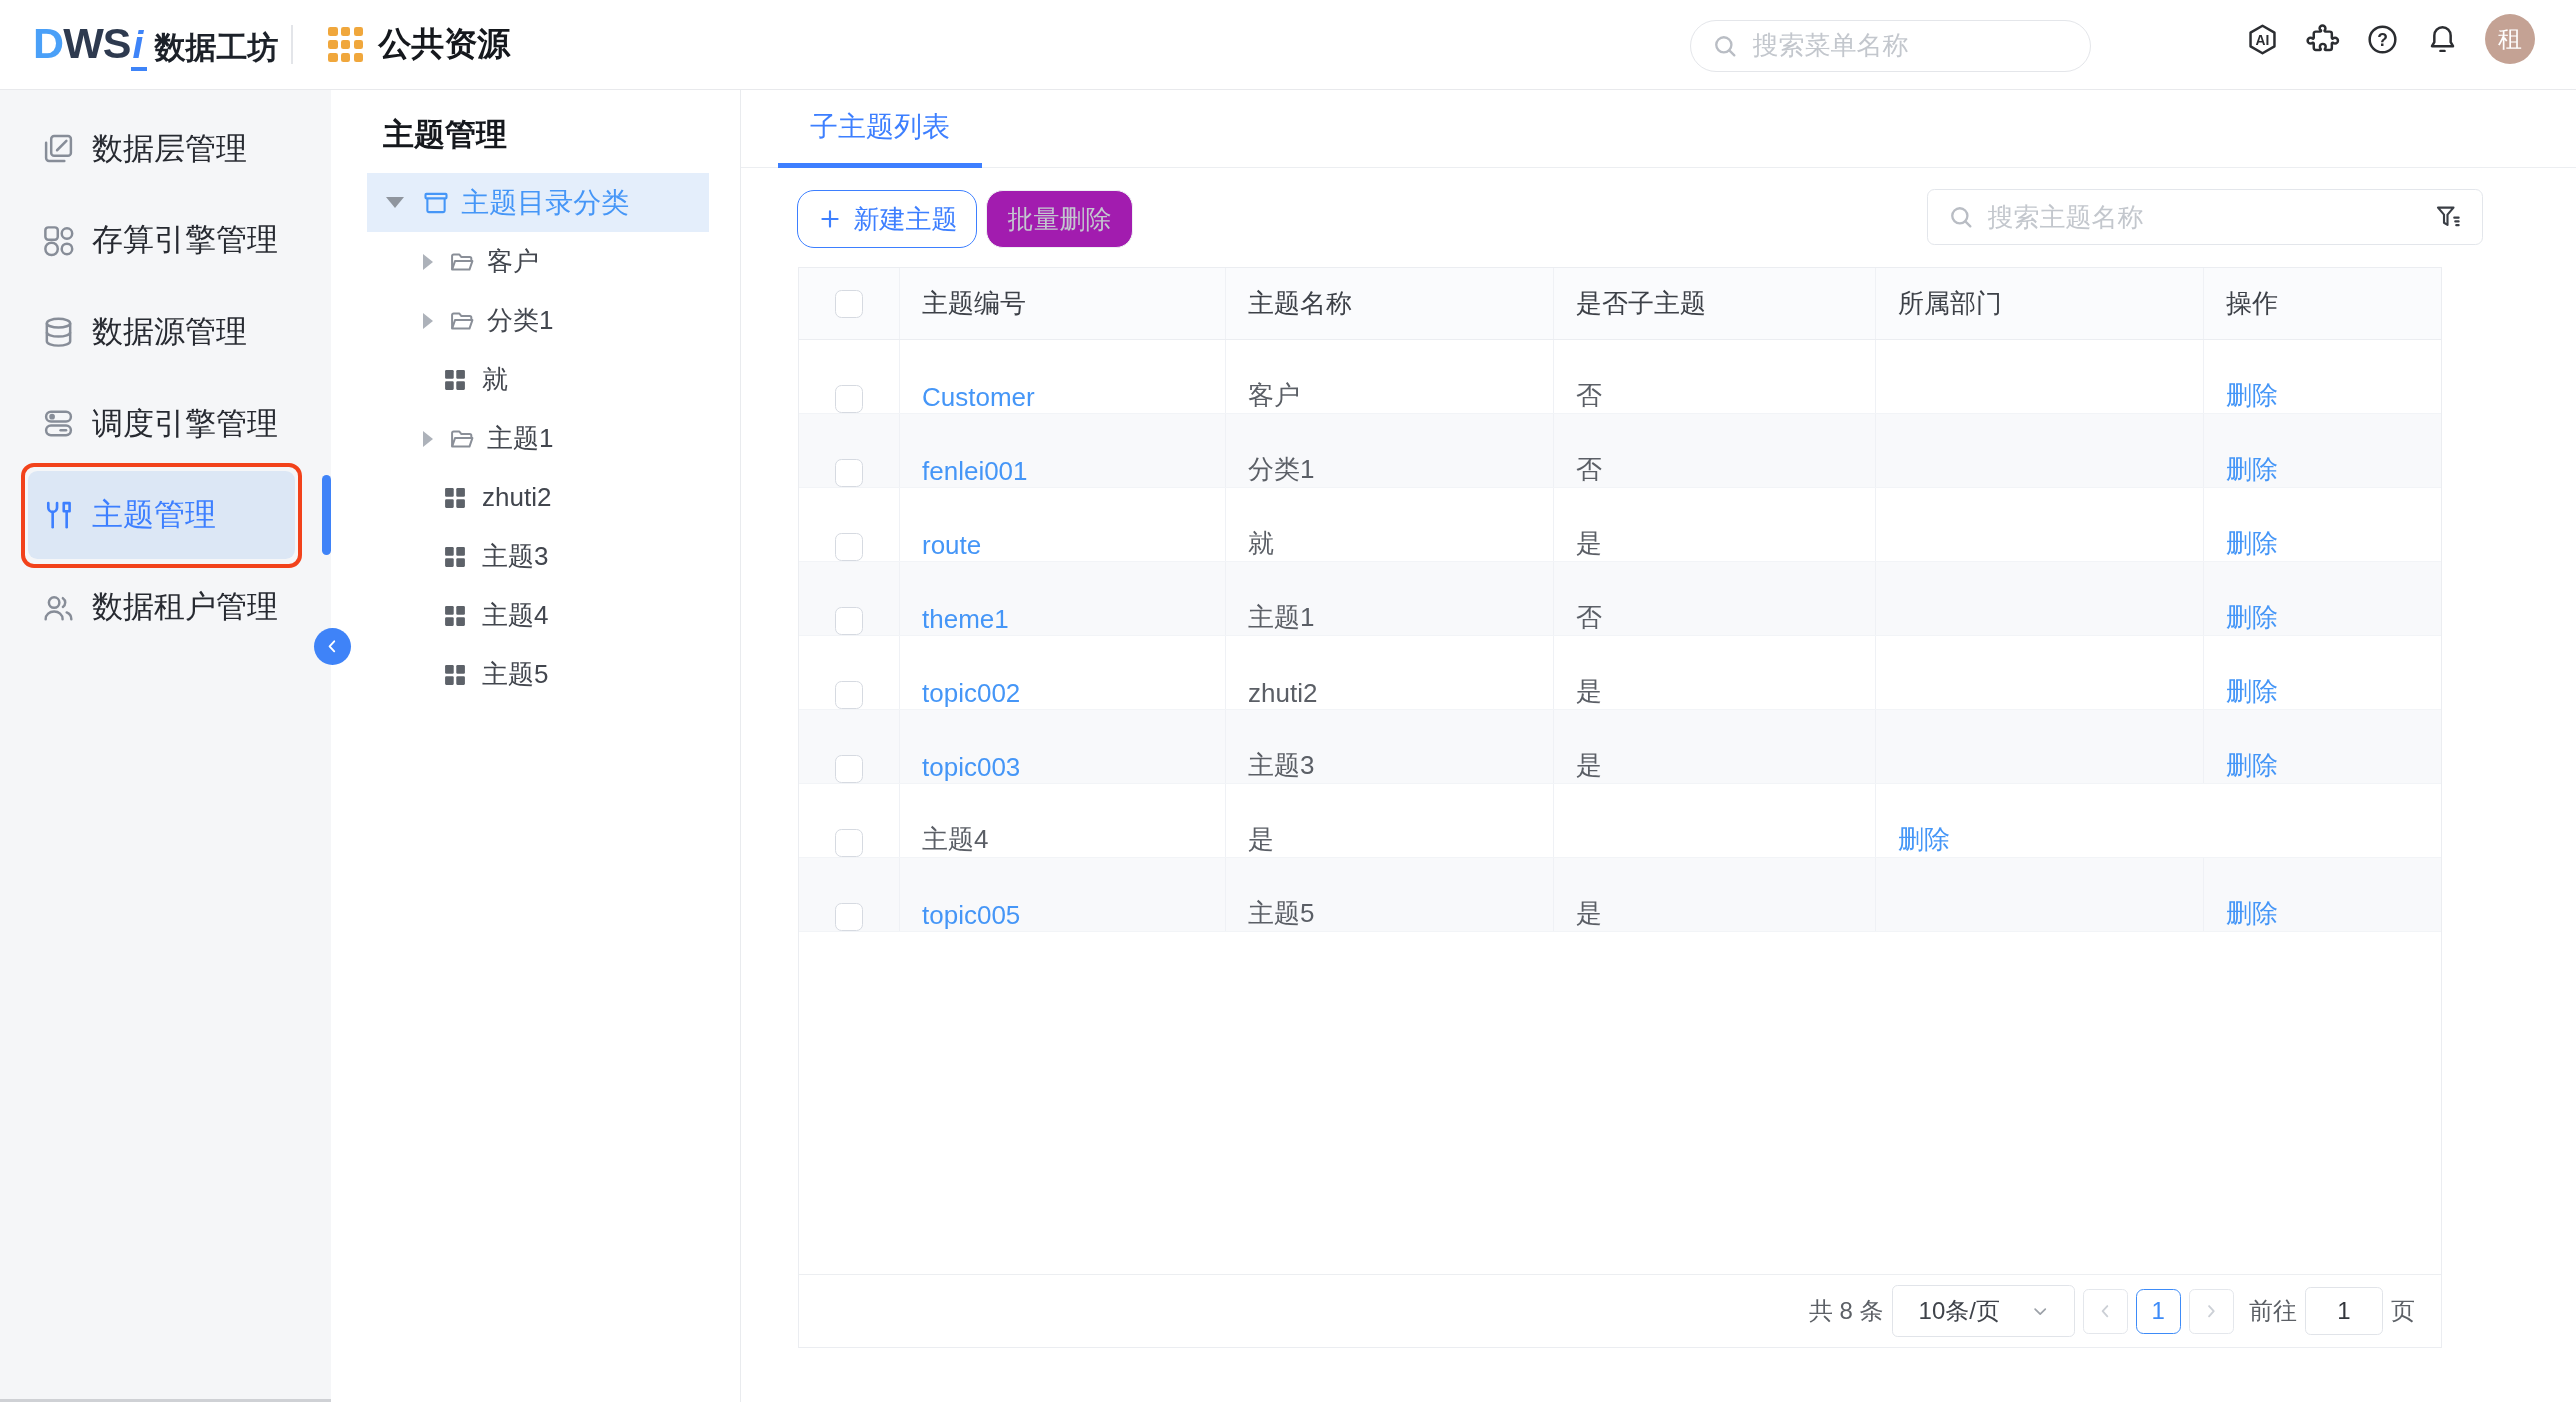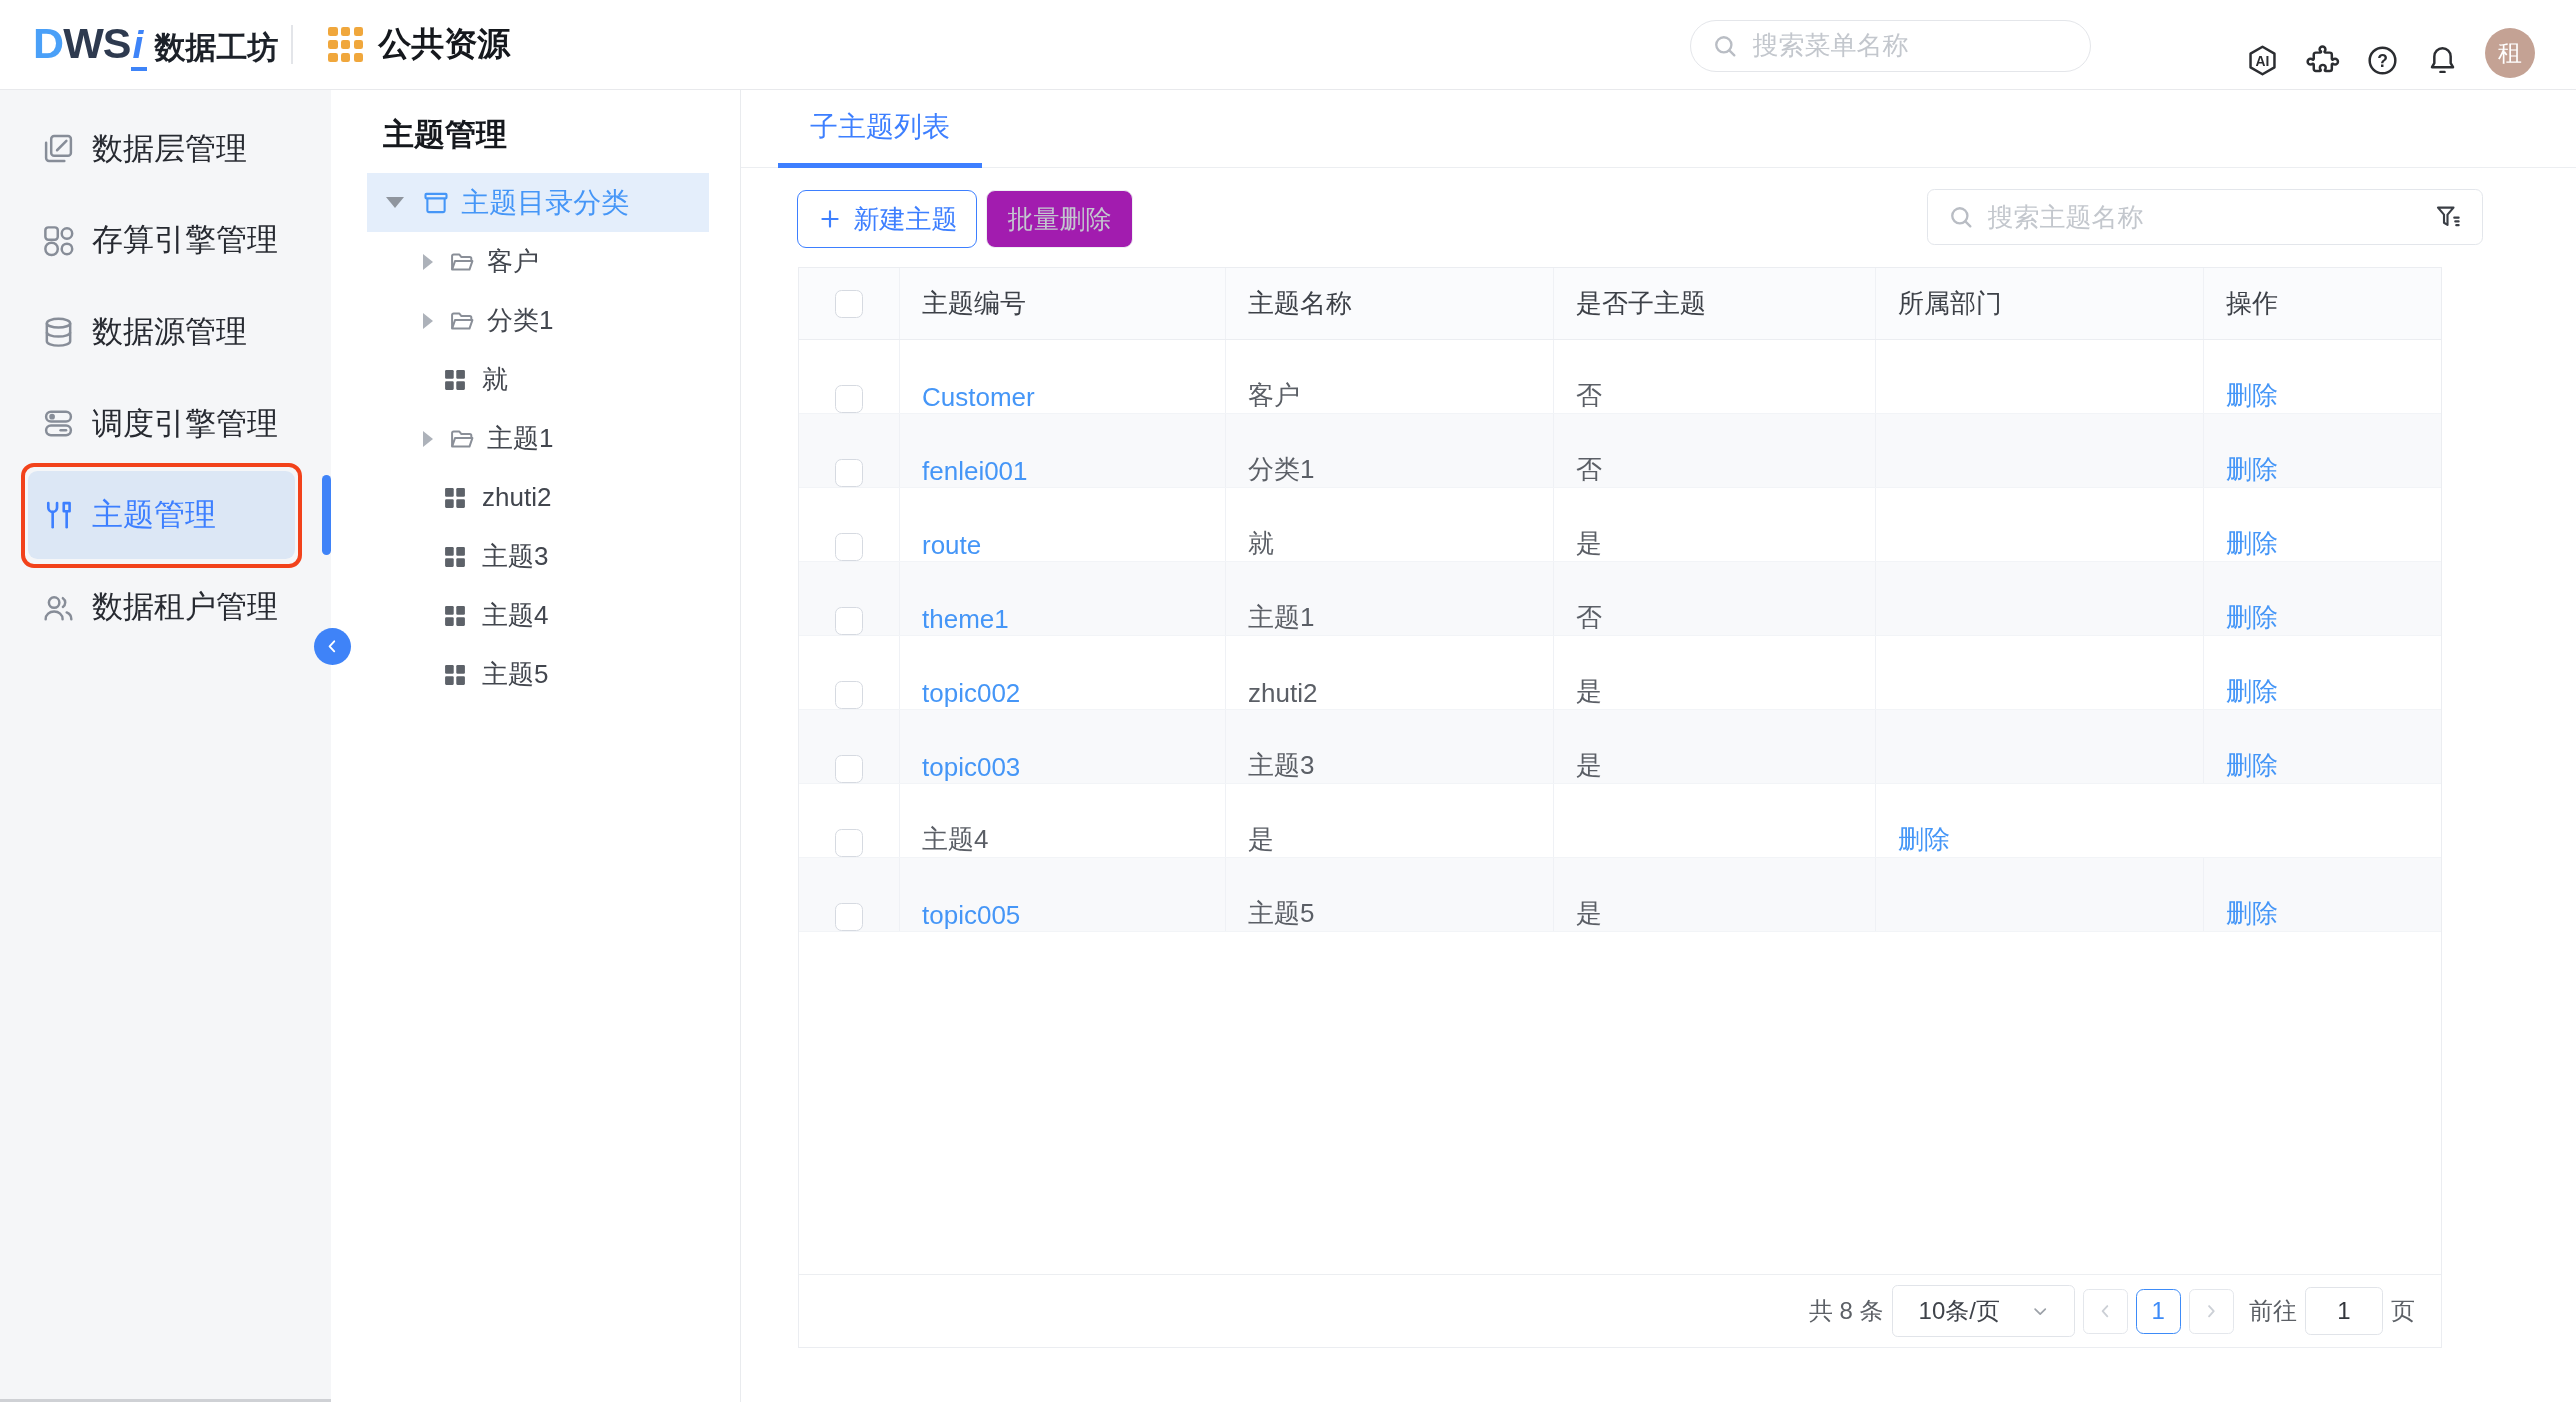--- a/index.html
+++ b/index.html
@@ -20,21 +20,21 @@
   .logo .prod{font-size:31px;font-weight:700;color:#1c2129;}
   .hdr-divider{width:1.9px;height:39px;background:#e3e5e9;margin:0 0 0 13px;}
   .workspace{display:flex;align-items:center;gap:15px;margin-left:35px;cursor:pointer;}
   .ws-grid{width:35px;height:35px;display:grid;grid-template-columns:repeat(3,1fr);grid-template-rows:repeat(3,1fr);gap:3.7px;}
   .ws-grid i{background:var(--amber);border-radius:2.3px;}
   .workspace span{font-size:33px;font-weight:700;color:#15181d;}
   .hdr-search{position:absolute;left:1690px;top:19.5px;width:401px;height:52px;border:1.9px solid #e4e6ea;border-radius:28px;display:flex;align-items:center;padding:0 20.4px;gap:13px;background:#fff;}
   .hdr-search svg{width:28px;height:28px;stroke:#b9bdc4;flex:none;}
   .hdr-search input{border:0;outline:0;flex:1;font-size:26px;color:#3c4046;background:transparent;font-family:inherit;}
   .hdr-search input::placeholder{color:#c3c7cd;}
-  .hdr-icons{position:absolute;right:41px;top:0;height:78px;display:flex;align-items:flex-end;gap:25px;}
+  .hdr-icons{position:absolute;right:41px;top:0;height:78px;display:flex;align-items:center;gap:25px;}
   .hicon{width:35px;height:35px;color:#2b2d31;cursor:pointer;}
   .hicon svg{width:100%;height:100%;}
   .avatar{width:50px;height:50px;border-radius:50%;background:var(--avatar);color:#fff;font-size:24px;display:flex;align-items:center;justify-content:center;cursor:pointer;}
 
   
   .sidebar{position:absolute;left:0;top:90px;width:331px;height:1312px;background:#f5f6f8;padding-top:11px;}
   .sidebar::after{content:'';position:absolute;left:0;bottom:0;width:100%;height:2.8px;background:#cfd1d5;}
   .side-item{position:relative;margin:3.7px 36px 3.7px 28px;height:88px;border-radius:9.3px;display:flex;align-items:center;padding-left:13px;gap:16px;font-size:31px;color:#272a31;cursor:pointer;text-align:center;}
   .side-item .sicon{width:35px;height:35px;color:#878d98;flex:none;}
   .side-item .sicon svg{width:100%;height:100%;}
@@ -57,21 +57,21 @@
   .node-ic svg{width:100%;height:100%;}
   .tree-row.root .node-ic{color:var(--link);}
   .tree-row.folder{padding-left:92px;}
   .tree-row.folder .node-ic{color:#8a8f98;}
   .tree-row.leaf{padding-left:110px;}
   .tree-row.leaf .node-ic{margin-right:13px;}
 
   
   .tabbar{position:absolute;left:741px;top:90px;right:0;height:78px;border-bottom:1.9px solid #eceef1;background:#fff;}
   .tab{position:absolute;left:37px;top:0;height:78px;line-height:74px;padding:0 32px;font-size:28px;color:var(--accent);border-bottom:5.6px solid var(--accent);cursor:pointer;}
-  .btn{position:absolute;display:flex;align-items:center;justify-content:center;gap:11px;font-size:26px;border-radius:9px;cursor:pointer;font-family:inherit;}
+  .btn{position:absolute;display:flex;align-items:center;justify-content:center;gap:11px;font-size:26px;border-radius:17px;cursor:pointer;font-family:inherit;}
   .btn-new{left:797px;top:190px;width:180px;height:58px;background:#fff;border:1.9px solid var(--accent);color:var(--accent);}
   .btn-new svg{width:26px;height:26px;stroke:var(--accent);}
   .btn-batch{left:986px;top:190px;width:147px;height:58px;background:#a21caf;border:1.9px solid #eef0f3;color:#c3c7cf;cursor:not-allowed;}
   .topic-search{position:absolute;left:1927px;top:189px;width:556px;height:56px;border:1.9px solid #e3e6eb;border-radius:7.4px;background:#fff;display:flex;align-items:center;padding:0 18.6px;gap:13px;}
   .topic-search .mag{width:28px;height:28px;stroke:#b9bdc4;flex:none;}
   .topic-search input{flex:1;border:0;outline:0;font-size:26px;color:#3c4046;background:transparent;font-family:inherit;}
   .topic-search input::placeholder{color:#c3c7cd;}
   .topic-search .funnel{width:30px;height:30px;flex:none;cursor:pointer;}
 
   

